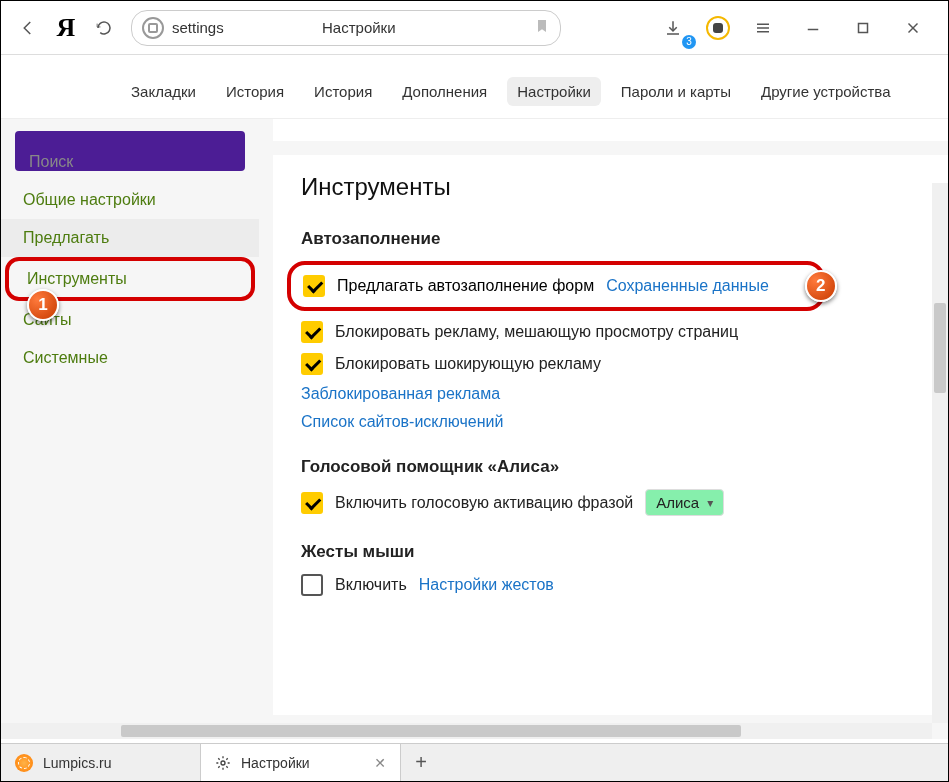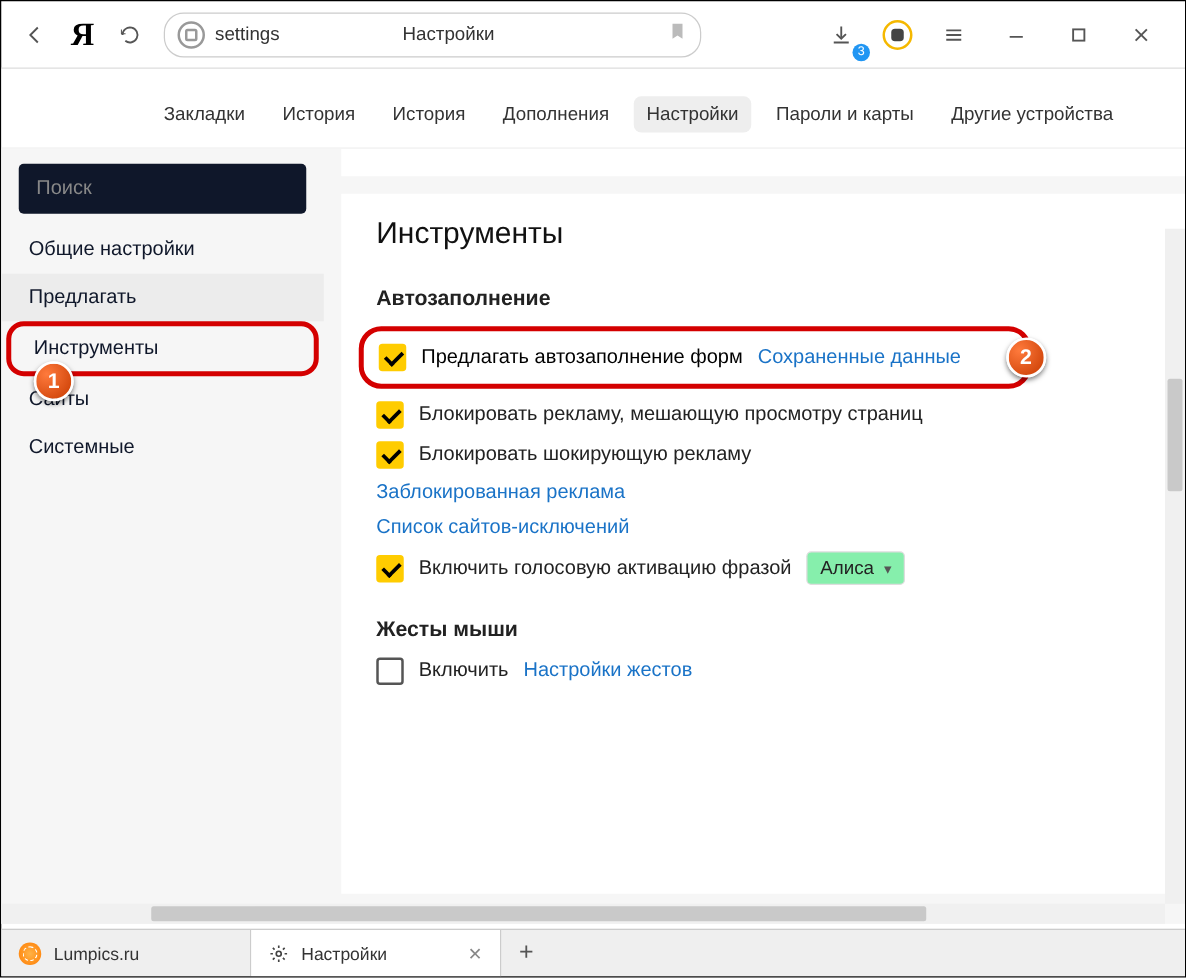--- a/index.html
+++ b/index.html
@@ -25,22 +25,22 @@
 
   
   .toptabs-wrap{ background:#fff; border-bottom:1px solid #eee;}
   .toptabs{ display:flex; gap:10px; padding:22px 0 12px 0; margin-left:120px; font-size:15px; color:#333; align-items:center;}
   .toptab{ padding:6px 10px; border-radius:6px; white-space:nowrap;}
   .toptab.active{ background:#eee;}
 
   
   .main{ display:flex; height:620px; background:#f6f6f6; position:relative;}
   .sidebar{ width:258px; padding:12px 0 0 0; background:#f6f6f6;}
-  .search{ margin:0 14px 10px 14px; height:40px; background:#0f172a; border-radius:4px; display:flex; align-items:center; padding:0 14px; color:#888; font-size:16px;}
-  .sitem{ height:38px; display:flex;align-items:center; padding-left:22px; font-size:16px; color:#0f172a; position:relative;}
+  .search{ margin:0 14px 10px 14px; height:40px; background:#4c1d95; border-radius:4px; display:flex; align-items:flex-end; padding:0 14px; color:#888; font-size:16px;}
+  .sitem{ height:38px; display:flex;align-items:center; padding-left:22px; font-size:16px; color:#4d7c0f; position:relative;}
   .sitem.dim{ background:#ececec;}
   .sitem.hl{ border:4px solid #d40000; border-radius:14px; margin:0 4px; padding-left:18px; height:44px;}
   .callout{ position:absolute; width:32px;height:32px;border-radius:50%; background:radial-gradient(circle at 30% 30%, #ff7a3c, #c73a00); color:#fff; font-weight:700; display:flex;align-items:center;justify-content:center; border:2px solid #fff; box-shadow:0 2px 4px rgba(0,0,0,.5); font-size:17px; z-index:50;}
 
   .content{ flex:1; background:#f6f6f6; padding:0 0 0 0; overflow:hidden;}
   .panel-top{ background:#fff; height:22px; margin-left:14px;}
   .panel{ background:#fff; margin:14px 0 0 14px; padding:18px 0 0 28px; min-height:560px; position:relative;}
   h1.ptitle{ font-size:24px; font-weight:400; color:#111; margin-bottom:28px;}
   h2.shead{ font-size:17px; font-weight:700; color:#222; margin:26px 0 12px 0;}
   h2.shead.first{ margin-top:0;}
@@ -190,20 +190,21 @@
         <span>Блокировать шокирующую рекламу</span>
       </div>
       <div class="row">
           <span class="link">Заблокированная реклама</span>
         </div>
       <div class="row">
           <span class="link">Список сайтов-исключений</span>
         </div>
 
       
+      <h2 class="shead">Голосовой помощник «Алиса»</h2>
       <div class="row">
         <div class="cb on"></div>
         <span>Включить голосовую активацию фразой</span>
         <span class="select">Алиса</span>
       </div>
 
       
       <h2 class="shead">Жесты мыши</h2>
       <div class="row">
         <div class="cb"></div>

